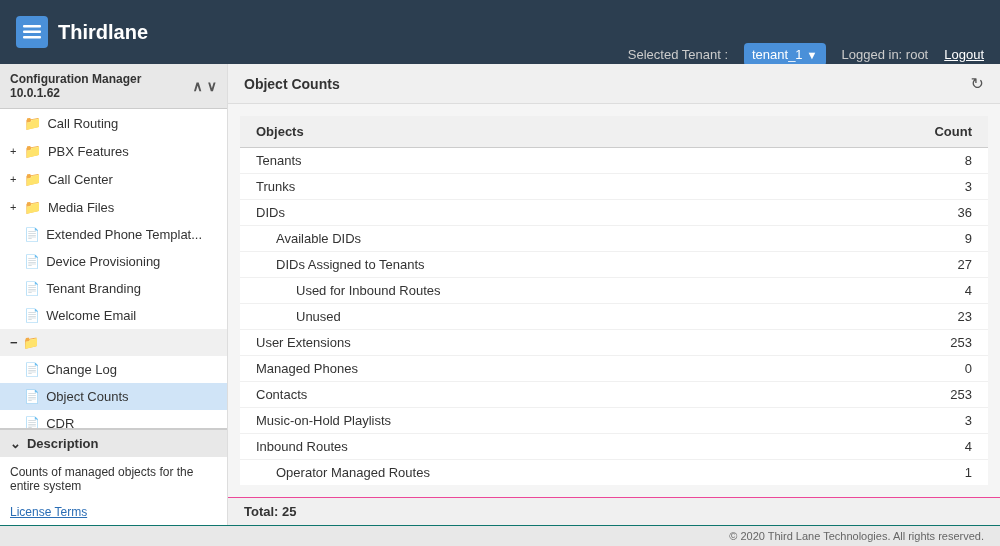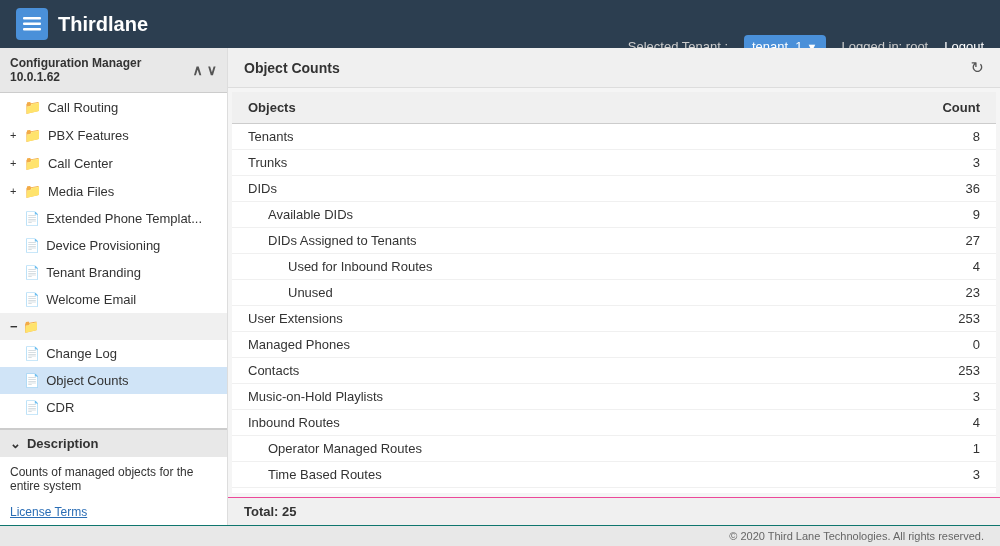--- a/index.html
+++ b/index.html
@@ -5,21 +5,21 @@
     * { box-sizing: border-box; margin: 0; padding: 0; }
     body { font-family: Arial, sans-serif; font-size: 13px; background: #f0f0f0; display: flex; flex-direction: column; height: 546px; width: 1000px; overflow: hidden; }
 
     
     .header {
       background: #2c3e50;
       color: white;
       display: flex;
       align-items: center;
       padding: 0 16px;
-      height: 48px;
+      height: 64px;
       flex-shrink: 0;
     }
     .header-logo {
       display: flex;
       align-items: center;
       gap: 10px;
       flex: 1;
     }
     .header-logo-icon {
       width: 32px;
@@ -174,21 +174,21 @@
       font-weight: bold;
       color: #333;
     }
     .refresh-icon { color: #555; cursor: pointer; font-size: 16px; }
 
     
     .table-container {
       flex: 1;
       overflow-y: auto;
       background: white;
-      margin: 4px;
+      margin: 12px;
     }
     table {
       width: 100%;
       border-collapse: collapse;
     }
     thead th {
       background: #f0f0f0;
       border-bottom: 1px solid #ccc;
       padding: 8px 16px;
       text-align: left;

